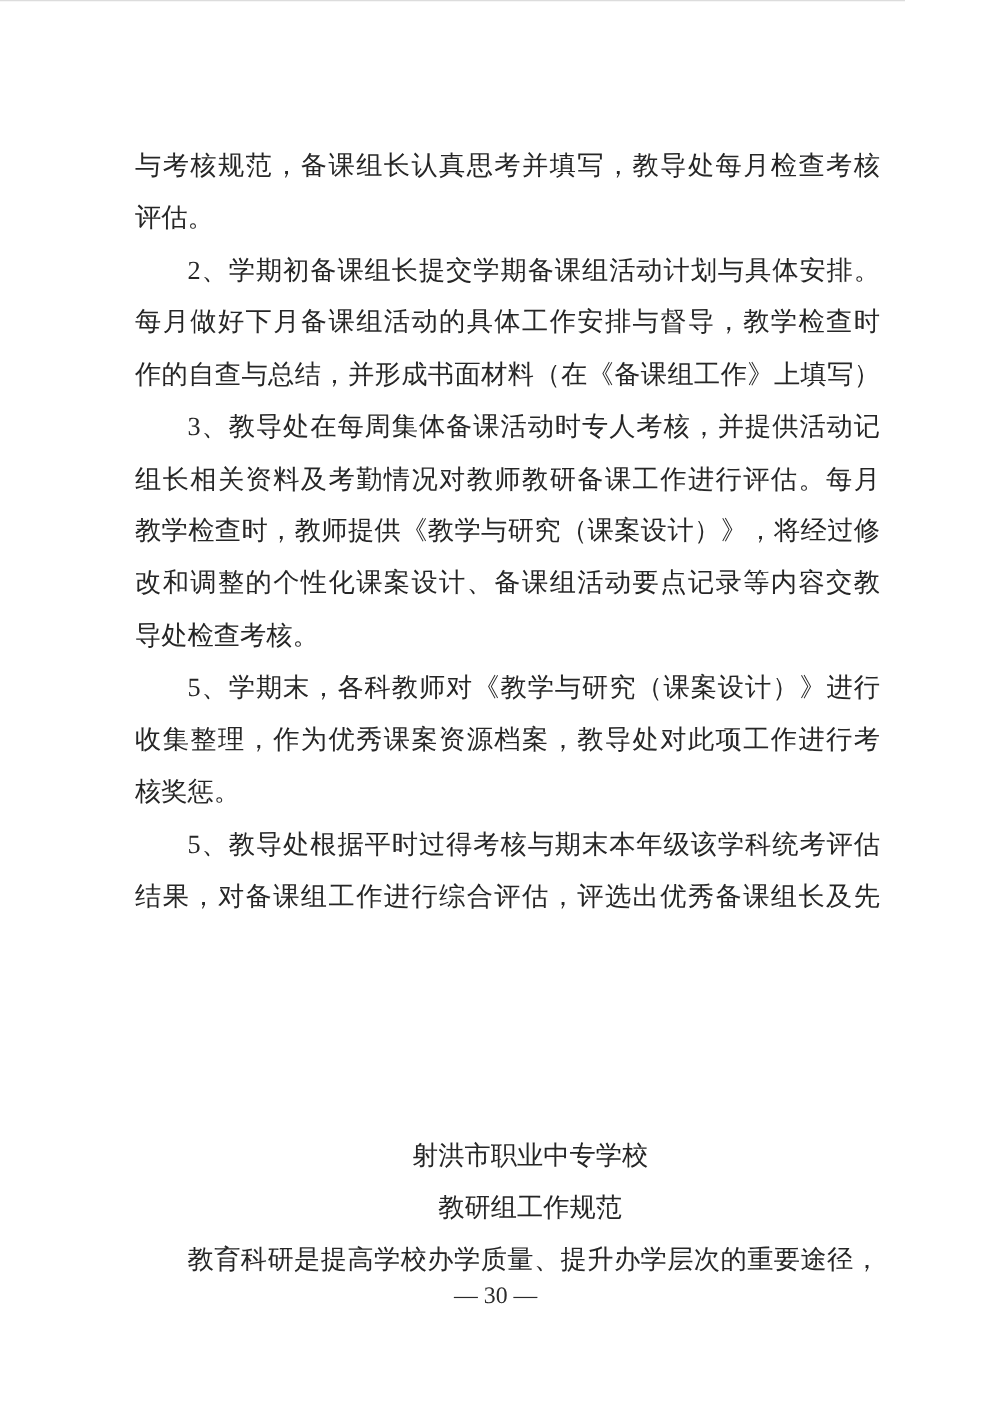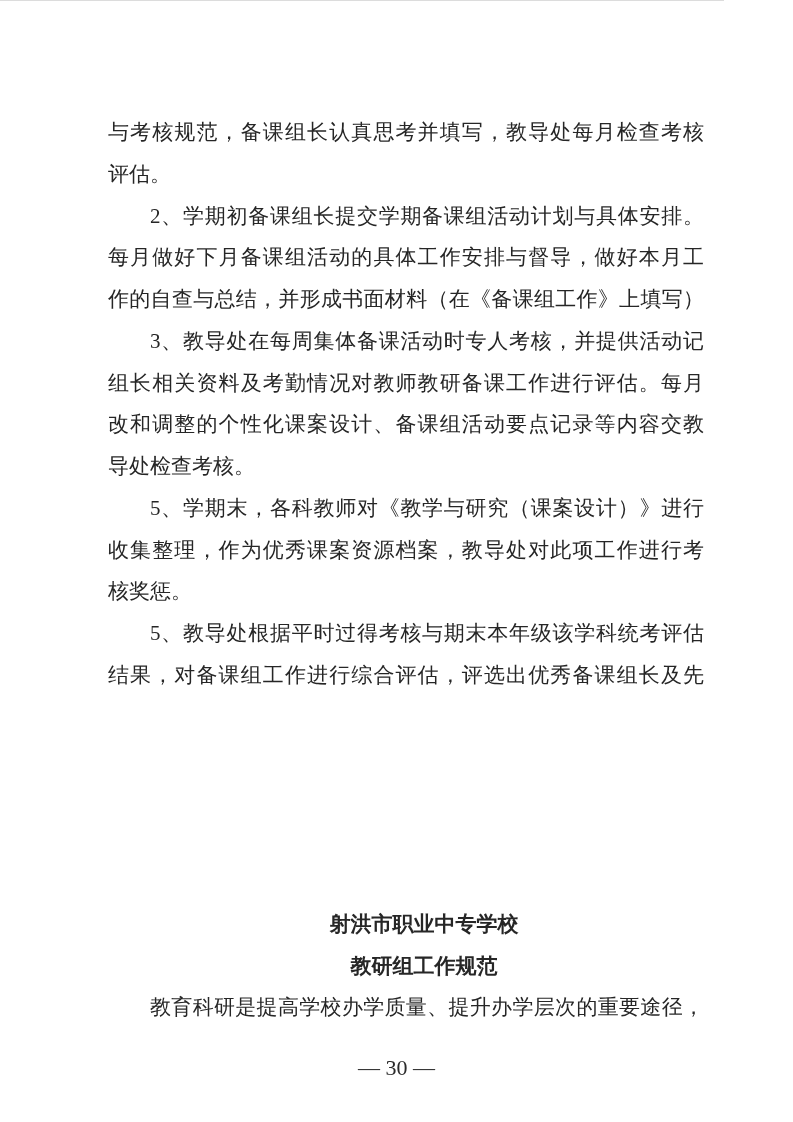--- a/index.html
+++ b/index.html
@@ -44,56 +44,56 @@
     position: absolute;
     top: 904px;
     left: 108px;
     width: 596px;
     transform: translateX(18px);
     font-size: 21px;
     line-height: 41.75px;
   }
   .doc-title {
     text-align: center;
-    font-weight: 700;
+    font-weight: 400;
   }
   .closing-text {
     position: absolute;
     top: 987px;
     left: 108px;
     width: 596px;
     font-size: 21px;
     line-height: 41.75px;
   }
   .page-number {
     position: absolute;
     top: 1026px;
     left: 0;
     width: 793px;
     text-align: center;
-    font-size: 22px;
+    font-size: 19px;
     line-height: 22px;
     color: #2a2a2a;
-    margin-top: 31px;
   }
 </style>
 </head>
 <body>
 
 <div class="page">
   <div class="top-edge"></div>
 
   <div class="body-text" id="body-text">
       <div class="bline full">与考核规范，备课组长认真思考并填写，教导处每月检查考核</div>
       <div class="bline">评估。</div>
       <div class="bline full indent">2、学期初备课组长提交学期备课组活动计划与具体安排。</div>
-      <div class="bline full">每月做好下月备课组活动的具体工作安排与督导，做好本月工</div>
+      <div class="bline full">每月做好下月备课组活动的具体工作安排与督导，教学检查时</div>
       <div class="bline full">作的自查与总结，并形成书面材料（在《备课组工作》上填写）</div>
       <div class="bline full indent">3、教导处在每周集体备课活动时专人考核，并提供活动记</div>
       <div class="bline full">组长相关资料及考勤情况对教师教研备课工作进行评估。每月</div>
+      <div class="bline full">教学检查时，教师提供《教学与研究（课案设计）》，将经过修</div>
       <div class="bline full">改和调整的个性化课案设计、备课组活动要点记录等内容交教</div>
       <div class="bline">导处检查考核。</div>
       <div class="bline full indent">5、学期末，各科教师对《教学与研究（课案设计）》进行</div>
       <div class="bline full">收集整理，作为优秀课案资源档案，教导处对此项工作进行考</div>
       <div class="bline">核奖惩。</div>
       <div class="bline full indent">5、教导处根据平时过得考核与期末本年级该学科统考评估</div>
       <div class="bline full">结果，对备课组工作进行综合评估，评选出优秀备课组长及先</div>
     </div>
 
   <div class="title-block">

